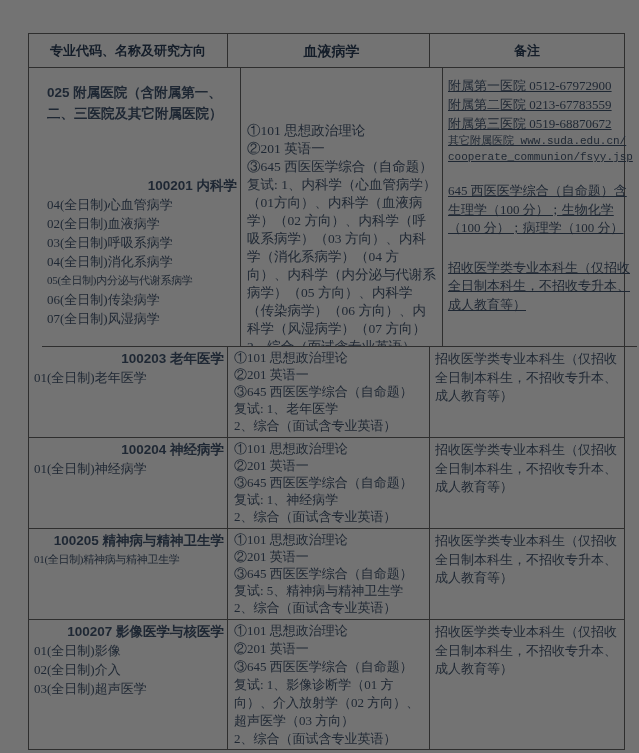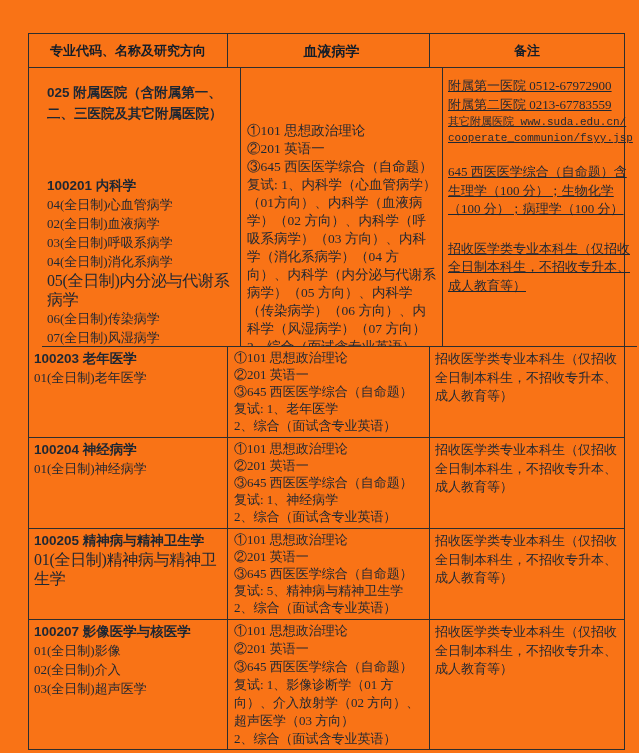--- a/index.html
+++ b/index.html
@@ -3,21 +3,21 @@
 <meta charset="utf-8">
 <style>
   :root{
     --bc:#2e2e2e;
     --tc:#1e2733;
   }
   html,body{margin:0;padding:0;background:#ffffff;}
   .page{
     position:relative;
     width:639px;height:753px;
-    background:#f97316;
+    background:#737373;
     color:var(--tc);
     font-family:"Liberation Serif","DejaVu Serif",serif;
     overflow:hidden;
   }
   .doc-table{
     position:absolute;left:28px;top:33px;
     width:597px;
     border:1px solid var(--bc);
     box-sizing:border-box;
   }
@@ -45,25 +45,25 @@
   }
   
   .c1{font-size:13px;line-height:19px;}
   .dept{
     font-family:"Liberation Sans","DejaVu Sans",sans-serif;
     font-weight:bold;font-size:13.5px;line-height:21px;
     padding-top:12px;
   }
   .code{
     font-family:"Liberation Sans","DejaVu Sans",sans-serif;
-    font-weight:bold;font-size:13.5px;line-height:19px;
+    font-weight:bold;font-size:13.5px;line-height:19px;text-align:right;
   }
   .tr.r1 .code{margin-top:52px;}
   .dir{font-size:13px;line-height:19px;}
-  .dir.xs{font-size:16px;letter-spacing:-0.3px;}
+  .dir.xs{font-size:11px;letter-spacing:-0.3px;}
   
   .c2{padding-left:6px;}
   .tr.r1 .c2{padding-top:54px;}
   .tr.r2 .c2,.tr.r3 .c2,.tr.r4 .c2{line-height:17px;font-size:13px;}
   .tr.r5 .c2{line-height:18px;font-size:13px;}
   
   .c3{font-size:13px;line-height:19px;}
   .tr.r1 .c3{padding-top:8px;text-decoration:underline;}
   .contact{white-space:nowrap;}
   .web{
@@ -103,20 +103,21 @@
       <div class="td c2">
         <div>①101 思想政治理论</div>
         <div>②201 英语一</div>
         <div>③645 西医医学综合（自命题）</div>
         <div>复试: 1、内科学（心血管病学）（01方向）、内科学（血液病学）（02 方向）、内科学（呼吸系病学）（03 方向）、内科学（消化系病学）（04 方向）、内科学（内分泌与代谢系病学）（05 方向）、内科学（传染病学）（06 方向）、内科学（风湿病学）（07 方向）</div>
         <div>2、综合（面试含专业英语）</div>
       </div>
       <div class="td c3">
         <div class="contact">附属第一医院 0512-67972900</div>
         <div class="contact">附属第二医院 0213-67783559</div>
+        <div class="contact">附属第三医院 0519-68870672</div>
         <div class="web">其它附属医院 www.suda.edu.cn/</div>
         <div class="web">cooperate_communion/fsyy.jsp</div>
         <div class="subject-detail">645 西医医学综合（自命题）含生理学（100 分）；生物化学（100 分）；病理学（100 分）</div>
         <div class="admission">招收医学类专业本科生（仅招收全日制本科生，不招收专升本、成人教育等）</div>
       </div>
     </div>
 
     <div class="tr r2">
       <div class="td c1">
         <div class="code">100203 老年医学</div>

